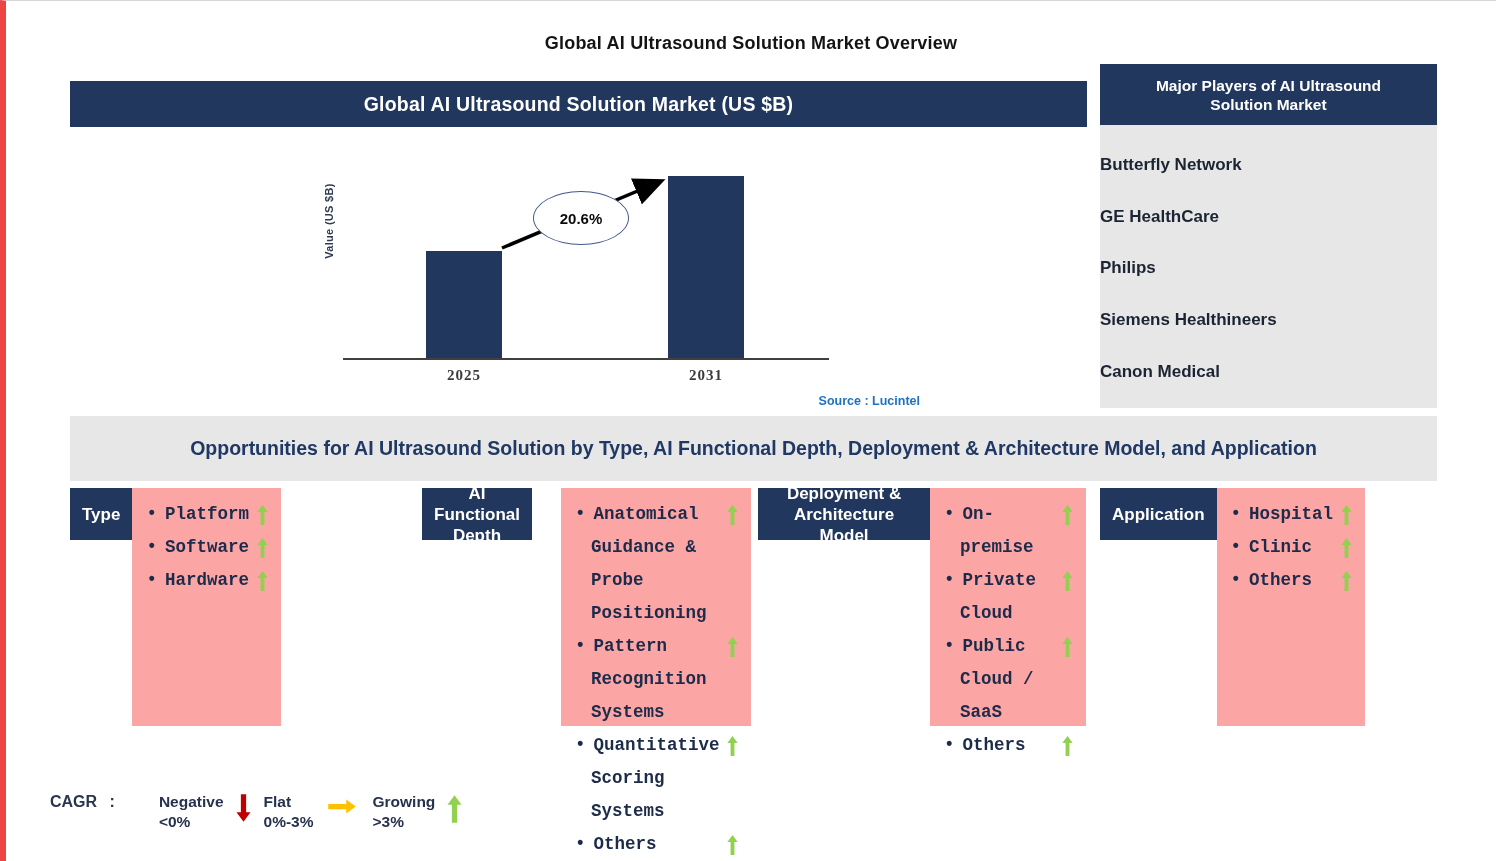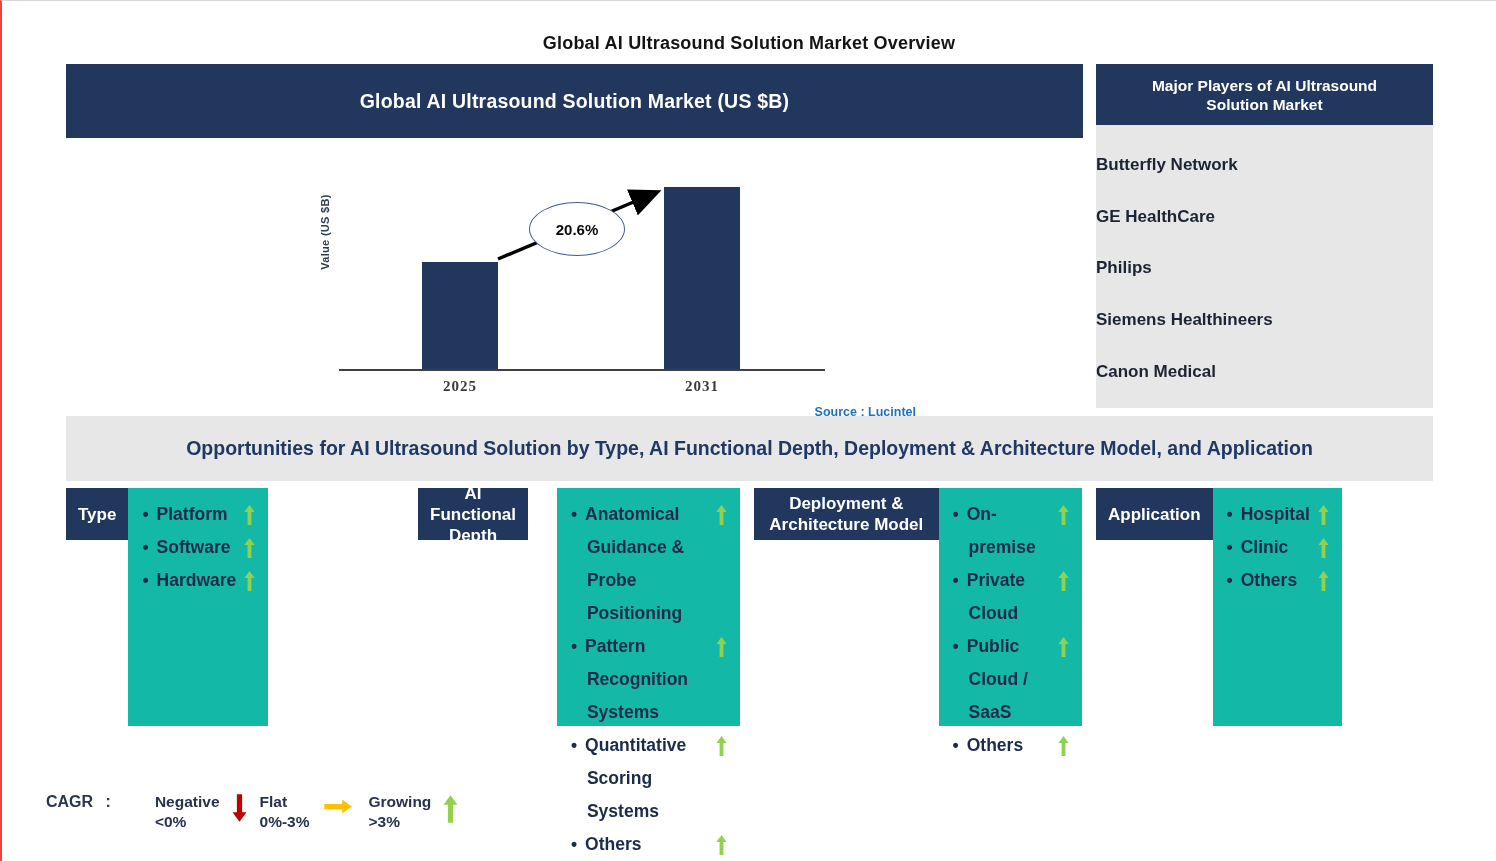--- a/index.html
+++ b/index.html
@@ -1,30 +1,30 @@
 <!DOCTYPE html>
 <html><head>
 <meta charset="utf-8">
 <style>
   * { margin:0; padding:0; box-sizing:border-box; }
   html,body { background:#fff; }
   .page {
     position:relative; width:1496px; height:861px; background:#ffffff;
     font-family:"Liberation Sans", sans-serif; overflow:hidden;
-    border-left:2px solid #ef4444; border-top:1px solid #d6d6d6;
+    border-left:6px solid #ef4444; border-top:1px solid #d6d6d6;
   }
   .main-title {
     position:absolute; top:32px; left:0; width:100%; text-align:center;
     font-size:18px; font-weight:bold; color:#141414; letter-spacing:0.2px;
   }
   
   .chart-section { position:absolute; left:64px; top:63px; width:1017px; }
   .chart-title-bar {
-    height:74px; background:#21375D; color:#fff; display:flex; align-items:center;
-    justify-content:center; font-size:19.5px; font-weight:bold; letter-spacing:0.2px;
+    height:46px; background:#21375D; color:#fff; display:flex; align-items:center;
+    justify-content:center; font-size:19.5px; font-weight:bold; letter-spacing:0.2px;margin-top:17px;
   }
   .chart-body { position:relative; width:1017px; height:291px; background:#fff; }
   .y-axis-label {
     position:absolute; left:219px; top:88px; width:80px; text-align:center;
     transform:rotate(-90deg); font-size:11px; font-weight:bold; color:#2F3B52; letter-spacing:0.3px;
   }
   .x-axis-line { position:absolute; left:273px; top:231px; width:486px; border-top:2px solid #404040; }
   .bar { position:absolute; bottom:60px; width:76px; background:#21375D; }
   .bar-1 { left:356px; } .bar-2 { left:598px; }
   .x-tick {
@@ -62,21 +62,21 @@
   }
   
   .columns-row { position:absolute; left:64px; top:487px; width:1367px; height:290px; display:flex; }
   .seg-col { display:flex; flex-direction:row; }
   .col-1 { width:339px; } .col-2 { width:322px; margin-left:13px;gap:29px; }
   .col-3 { width:328px; margin-left:14px; } .col-4 { width:337px; margin-left:14px; }
   .col-header {
     height:52px; background:#21375D; color:#fff; display:flex; align-items:center; justify-content:center;
     text-align:center; font-size:17px; line-height:21px; font-weight:bold; padding:0 12px;
   }
-  .col-body { height:238px; background:#14b8a6; padding:10px 13px 0 14px; }
+  .col-body { height:238px; background:#fca5a5; padding:10px 13px 0 14px;font-family:Liberation Mono, monospace; }
   .item { display:flex; align-items:flex-start; justify-content:space-between; }
   .item-text {
     font-size:17.5px; line-height:33px; font-weight:bold; color:#1C2B4A; padding-left:16px;
   }
   .item-text::before { content:"\2022"; margin-left:-16px; padding-right:8px; }
   .trend { flex:0 0 auto; margin-top:6px; margin-left:8px; line-height:0; }
   .trend svg { width:11px; height:22px; }
   
   .cagr-legend { position:absolute; left:44px; top:791px; display:flex; align-items:flex-start; }
   .cagr-label { font-size:16px; font-weight:bold; color:#2A3550; word-spacing:8px; margin-right:44px; margin-top:1px; }

